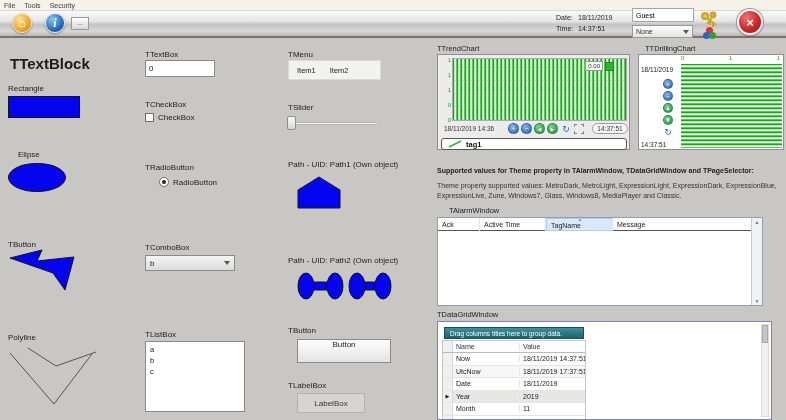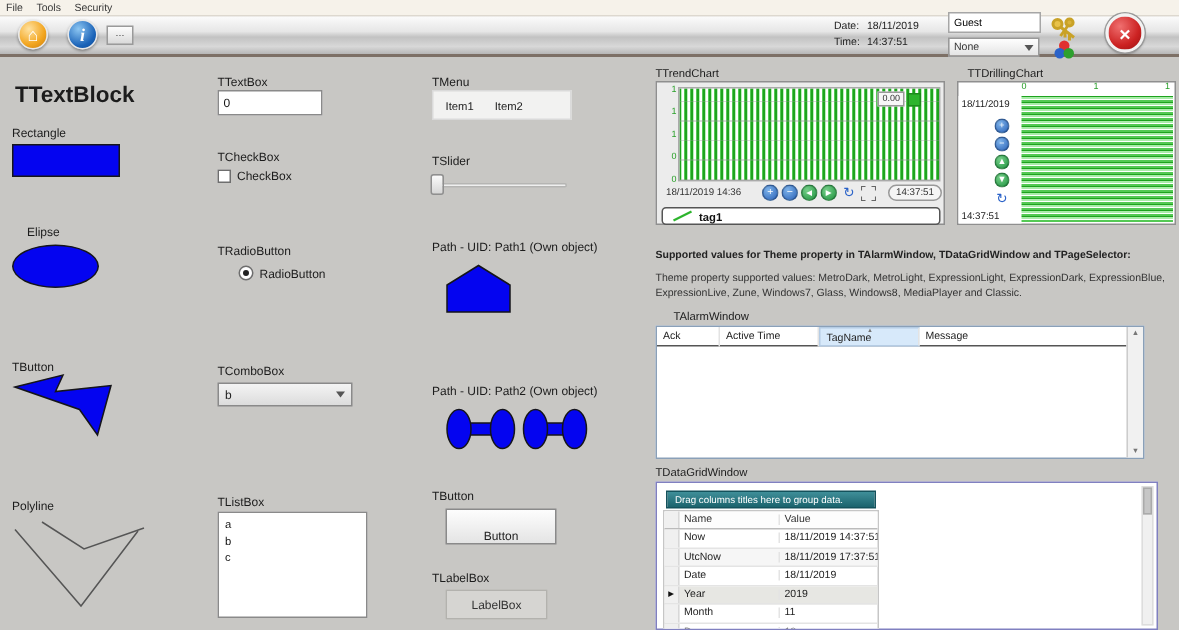--- a/index.html
+++ b/index.html
@@ -37,21 +37,21 @@
   .radio { width:10px; height:10px; border-radius:50%; background:#fff; border:1px solid #6e6e6e; display:flex; align-items:center; justify-content:center; }
   .radio .dot { width:4px; height:4px; border-radius:50%; background:#222; }
   .combobox { position:absolute; left:145px; top:255px; width:90px; height:16px; border:1px solid #8a8a8a; background:linear-gradient(#f4f4f4,#dcdcdc); font-size:8px; color:#222; display:flex; align-items:center; padding:0 4px; cursor:pointer; }
   .combobox .tri { margin-left:auto; width:0; height:0; border-left:3px solid transparent; border-right:3px solid transparent; border-top:4px solid #555; }
   .listbox { position:absolute; left:145px; top:341px; width:100px; height:71px; background:#fff; border:1px solid #8a8a8a; font-size:7.5px; color:#111; padding:2px 4px; }
   .listbox div { line-height:11px; cursor:pointer; }
   .tmenu { position:absolute; left:288px; top:60px; width:93px; height:20px; background:#f2f2f1; border:1px solid #dadada; display:flex; align-items:center; gap:14px; padding:0 8px; font-size:7.5px; color:#222; }
   .tmenu span { cursor:pointer; }
   .slider-track { position:absolute; left:288px; top:122px; width:90px; height:3px; background:#efefef; border:1px solid #b5b5b3; border-radius:2px; }
   .slider-thumb { position:absolute; left:287px; top:116px; width:9px; height:14px; background:linear-gradient(#fbfbfb,#d6d6d6); border:1px solid #8f8f8f; border-radius:2px; cursor:pointer; }
-  .tbutton { position:absolute; left:297px; top:339px; width:74px; height:24px; background:linear-gradient(#fdfdfd,#e4e4e4); border:1px solid #8a8a8a; font-size:8px; color:#222; display:flex; align-items:flex-end; justify-content:center; cursor:pointer; }
+  .tbutton { position:absolute; left:297px; top:339px; width:94px; height:24px; background:linear-gradient(#fdfdfd,#e4e4e4); border:1px solid #8a8a8a; font-size:8px; color:#222; display:flex; align-items:flex-start; justify-content:center; cursor:pointer; }
   .tlabelbox { position:absolute; left:297px; top:393px; width:68px; height:20px; background:#d6d5d2; border:1px solid #b3b2ae; font-size:8px; color:#333; display:flex; align-items:center; justify-content:center; }
 
   
   .trend-panel { position:absolute; left:437px; top:54px; width:193px; height:96px; background:#ececec; border:1px solid #8f8f8f; }
   .trend-plot { position:absolute; left:14px; top:3px; width:175px; height:63px; border:1px solid #aaa;
     background:
       repeating-linear-gradient(0deg, rgba(150,150,150,.35) 0 1px, transparent 1px 13px),
       repeating-linear-gradient(90deg, #1ea31e 0 1px, #b9efb9 1px 2px, #ffffff 2px 3px, #54c954 3px 4px);
     background-color:#fff; }
   .trend-yticks { position:absolute; left:4px; top:2px; width:9px; height:66px; display:flex; flex-direction:column; justify-content:space-between; font-size:6px; color:#2aa02a; text-align:right; }

